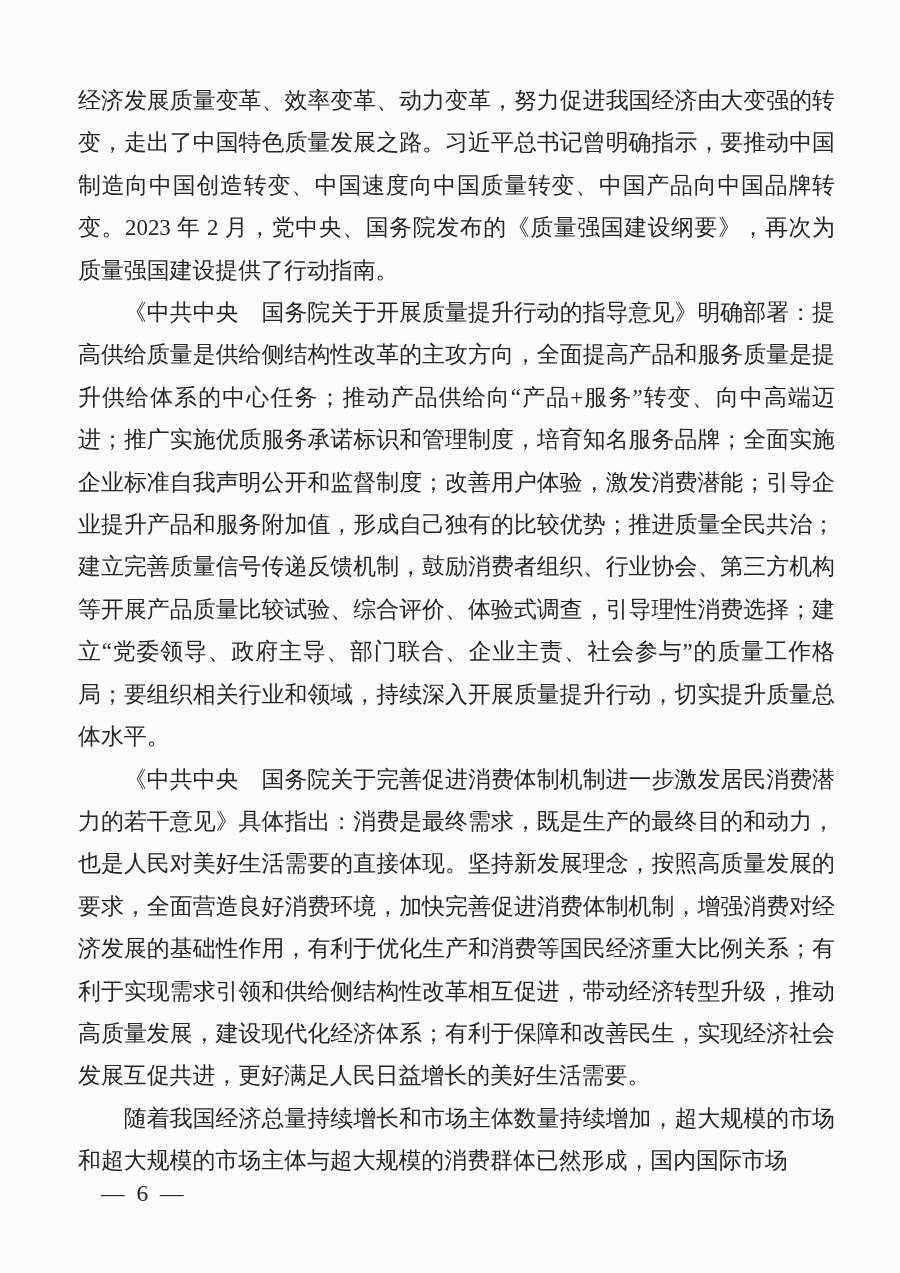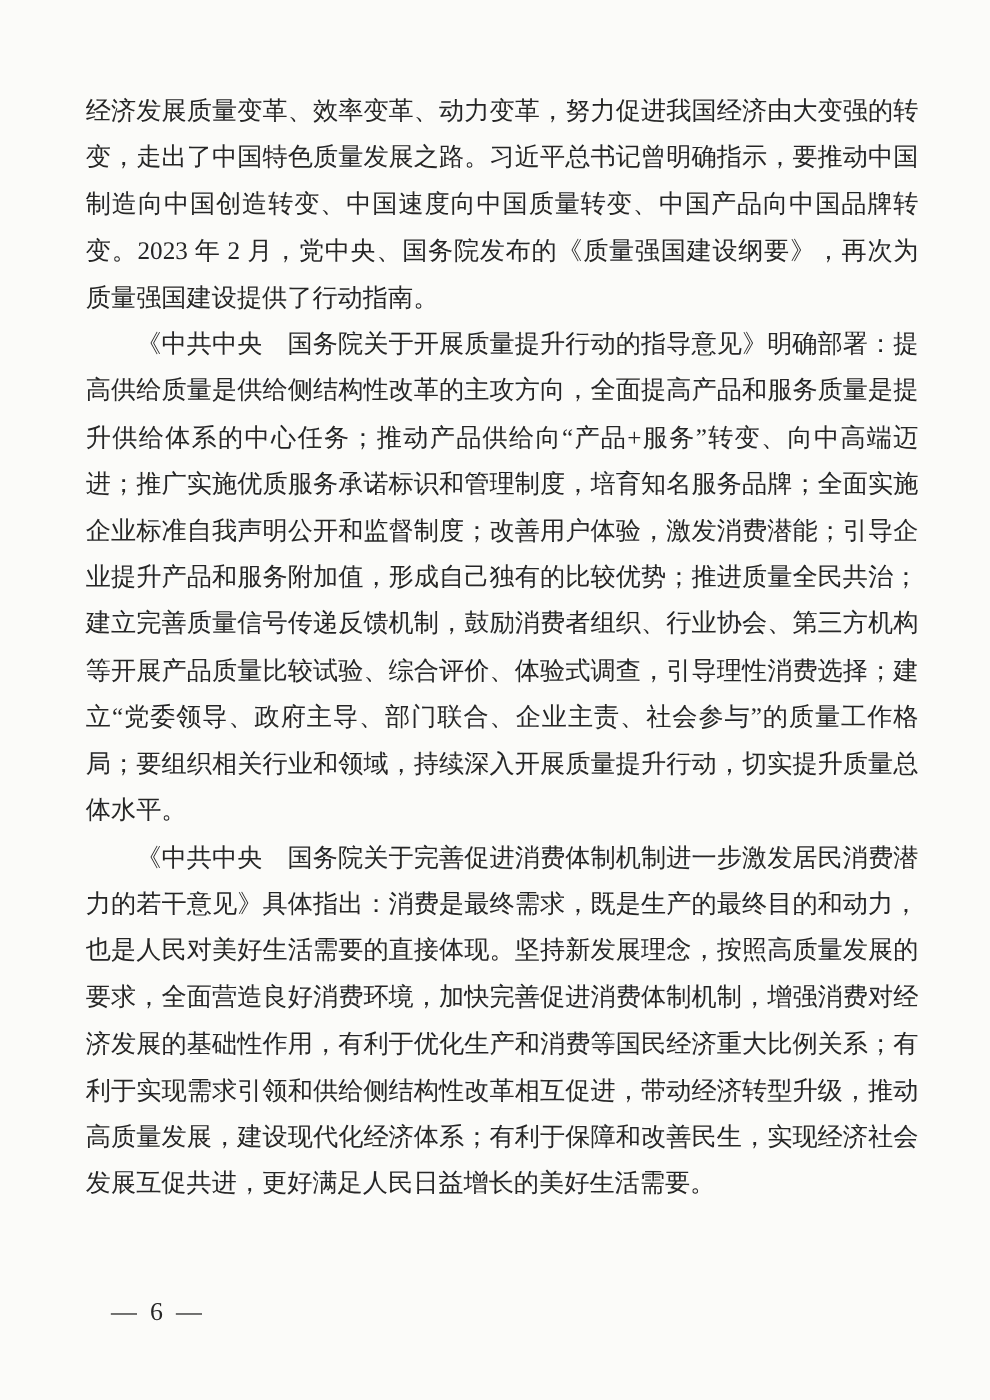--- a/index.html
+++ b/index.html
@@ -52,15 +52,16 @@
   }
 </style>
 </head>
 <body>
 
 <div class="page">
   <div class="text-block">
     <p class="para continuation">经济发展质量变革、效率变革、动力变革，努力促进我国经济由大变强的转变，走出了中国特色质量发展之路。习近平总书记曾明确指示，要推动中国制造向中国创造转变、中国速度向中国质量转变、中国产品向中国品牌转变。2023 年 2 月，党中央、国务院发布的《质量强国建设纲要》，再次为质量强国建设提供了行动指南。</p>
     <p class="para">《中共中央　国务院关于开展质量提升行动的指导意见》明确部署：提高供给质量是供给侧结构性改革的主攻方向，全面提高产品和服务质量是提升供给体系的中心任务；推动产品供给向“产品+服务”转变、向中高端迈进；推广实施优质服务承诺标识和管理制度，培育知名服务品牌；全面实施企业标准自我声明公开和监督制度；改善用户体验，激发消费潜能；引导企业提升产品和服务附加值，形成自己独有的比较优势；推进质量全民共治；建立完善质量信号传递反馈机制，鼓励消费者组织、行业协会、第三方机构等开展产品质量比较试验、综合评价、体验式调查，引导理性消费选择；建立“党委领导、政府主导、部门联合、企业主责、社会参与”的质量工作格局；要组织相关行业和领域，持续深入开展质量提升行动，切实提升质量总体水平。</p>
     <p class="para">《中共中央　国务院关于完善促进消费体制机制进一步激发居民消费潜力的若干意见》具体指出：消费是最终需求，既是生产的最终目的和动力，也是人民对美好生活需要的直接体现。坚持新发展理念，按照高质量发展的要求，全面营造良好消费环境，加快完善促进消费体制机制，增强消费对经济发展的基础性作用，有利于优化生产和消费等国民经济重大比例关系；有利于实现需求引领和供给侧结构性改革相互促进，带动经济转型升级，推动高质量发展，建设现代化经济体系；有利于保障和改善民生，实现经济社会发展互促共进，更好满足人民日益增长的美好生活需要。</p>
+    <p class="para">随着我国经济总量持续增长和市场主体数量持续增加，超大规模的市场和超大规模的市场主体与超大规模的消费群体已然形成，国内国际市场</p>
   </div>
   <div class="page-number">— 6 —</div>
 </div>
 
 </body></html>

